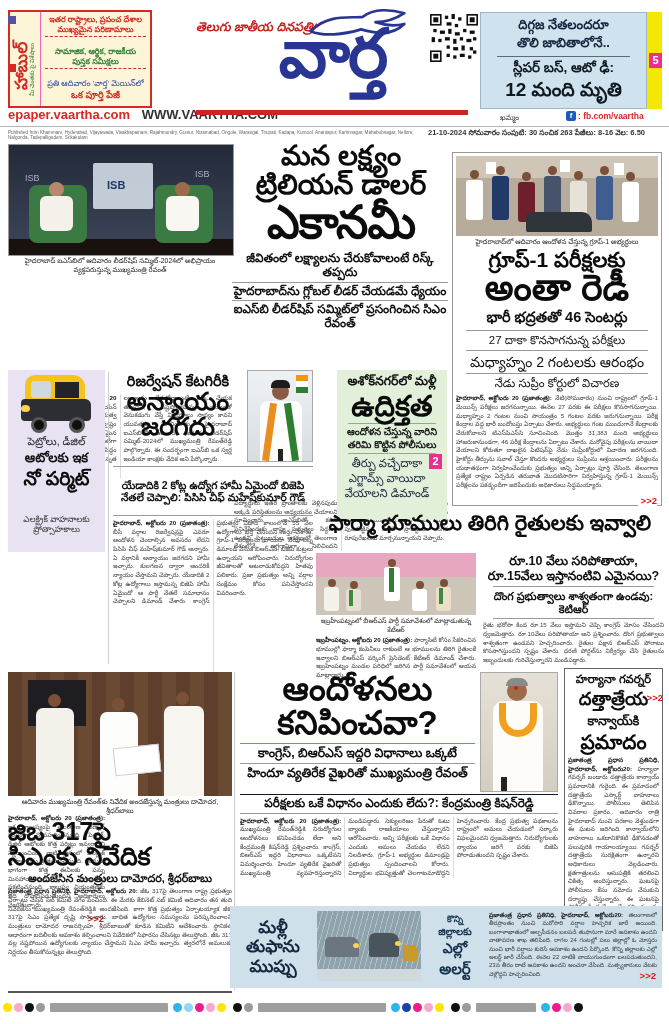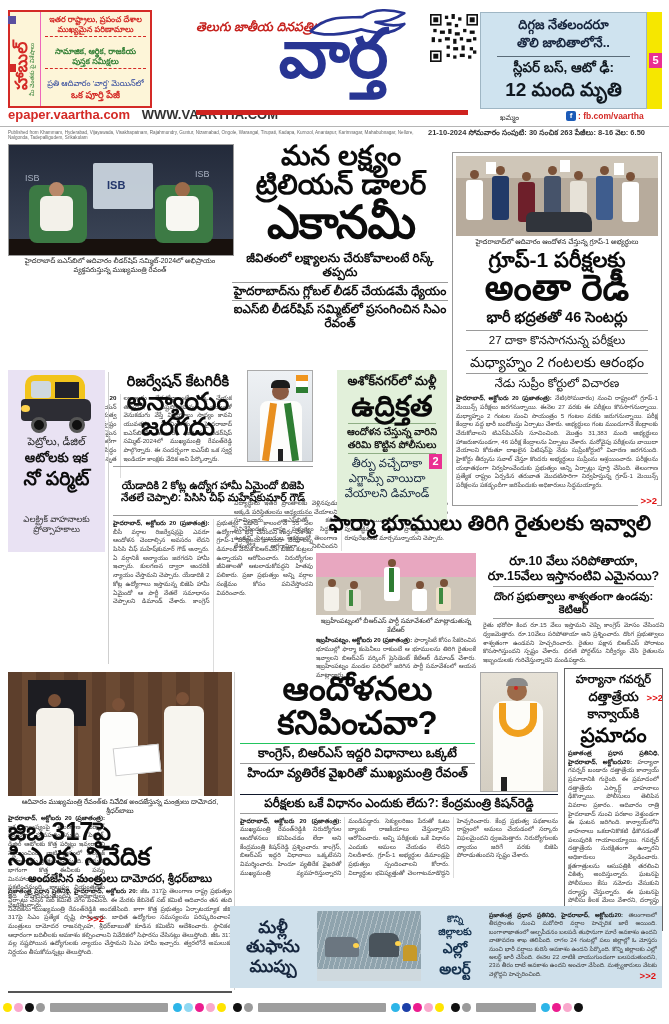--- a/index.html
+++ b/index.html
@@ -332,21 +332,21 @@
     </div>
     <div class="sub" style="font-size:12px;border-top:1px solid #0f172a;border-bottom:1px solid #9a9a9a;padding:2px 0;margin-top:2px;">పరీక్షలకు ఒకే విధానం ఎందుకు లేదు?: కేంద్రమంత్రి కిషన్‌రెడ్డి</div>
     <div class="bodytxt cols3" style="margin-top:3px;height:128px;">
       <b>హైదరాబాద్, అక్టోబరు 20 (ప్రజాతంత్ర):</b> <span>ముఖ్యమంత్రి రేవంత్‌రెడ్డికి నిరుద్యోగుల ఆందోళనలు కనిపించడం లేదా అని కేంద్రమంత్రి కిషన్‌రెడ్డి ప్రశ్నించారు. కాంగ్రెస్, బిఆర్ఎస్ ఇద్దరి విధానాలు ఒక్కటేనని విమర్శించారు. హిందూ వ్యతిరేక వైఖరితో ముఖ్యమంత్రి వ్యవహరిస్తున్నారని మండిపడ్డారు. సెక్యులరిజం పేరుతో ఓటు బ్యాంకు రాజకీయాలు చేస్తున్నారని ఆరోపించారు. అన్ని పరీక్షలకు ఒకే విధానం ఎందుకు అమలు చేయడం లేదని నిలదీశారు. గ్రూప్-1 అభ్యర్థుల డిమాండ్లపై ప్రభుత్వం స్పందించాలని కోరారు. విద్యార్థుల భవిష్యత్తుతో చెలగాటమాడొద్దని హెచ్చరించారు. కేంద్ర ప్రభుత్వ పథకాలను రాష్ట్రంలో అమలు చేయడంలో సర్కారు విఫలమైందని ధ్వజమెత్తారు. నిరుద్యోగులకు న్యాయం జరిగే వరకు బిజెపి పోరాడుతుందని స్పష్టం చేశారు.</span>
       <span class="more">&gt;&gt;2</span>
     </div>
   </div>
 
   <div class="abs" style="left:564px;top:668px;width:99px;height:263px;border:1px solid #666;padding:4px 3px;box-sizing:border-box;text-align:center;">
     <div style="font-size:11.5px;font-weight:bold;color:#101010;">హర్యానా గవర్నర్</div>
-    <div style="font-size:13px;font-weight:bold;color:#101010;">దత్తాత్రేయ</div>
+    <div style="font-size:18px;font-weight:bold;color:#101010;">దత్తాత్రేయ</div>
     <div style="font-size:12.5px;font-weight:bold;color:#101010;">కాన్వాయ్‌కి</div>
     <div style="font-size:20px;font-weight:bold;color:#0a0a0a;line-height:1.1;">ప్రమాదం</div>
     <div class="bodytxt" style="margin-top:3px;height:178px;text-align:justify;">
       <b>ప్రజాతంత్ర ప్రధాన ప్రతినిధి, హైదరాబాద్, అక్టోబరు20:</b> <span>హర్యానా గవర్నర్ బండారు దత్తాత్రేయ కాన్వాయ్ ప్రమాదానికి గురైంది. ఈ ప్రమాదంలో దత్తాత్రేయ ఎస్కార్ట్ వాహనాలు ఢీకొన్నాయి. పోలీసులు తెలిపిన వివరాల ప్రకారం.. ఆదివారం రాత్రి హైదరాబాద్ నుంచి పరకాల వెళ్తుండగా ఈ ఘటన జరిగింది. కాన్వాయ్‌లోని వాహనాలు ఒకదానికొకటి ఢీకొనడంతో పలువురికి గాయాలయ్యాయి. గవర్నర్ దత్తాత్రేయ సురక్షితంగా ఉన్నారని అధికారులు వెల్లడించారు. క్షతగాత్రులను ఆసుపత్రికి తరలించి చికిత్స అందిస్తున్నారు. ఘటనపై పోలీసులు కేసు నమోదు చేసుకుని దర్యాప్తు చేస్తున్నారు. ఈ ఘటనపై పోలీసు కీలక మేలు వేశారని, దర్యాప్తు చేస్తున్నారు.</span>
     </div>
   </div>
 
   <div class="abs" style="left:230px;top:906px;width:432px;height:82px;background:#cfe0eb;display:flex;gap:6px;padding:5px;box-sizing:border-box;">
     <div style="width:76px;font-size:17px;font-weight:bold;color:#16263e;text-align:center;line-height:1.15;display:flex;align-items:center;">మళ్లీ తుఫాను ముప్పు</div>
     <div class="photo" style="width:104px;height:70px;background:#8fa3ad;flex:none;">

